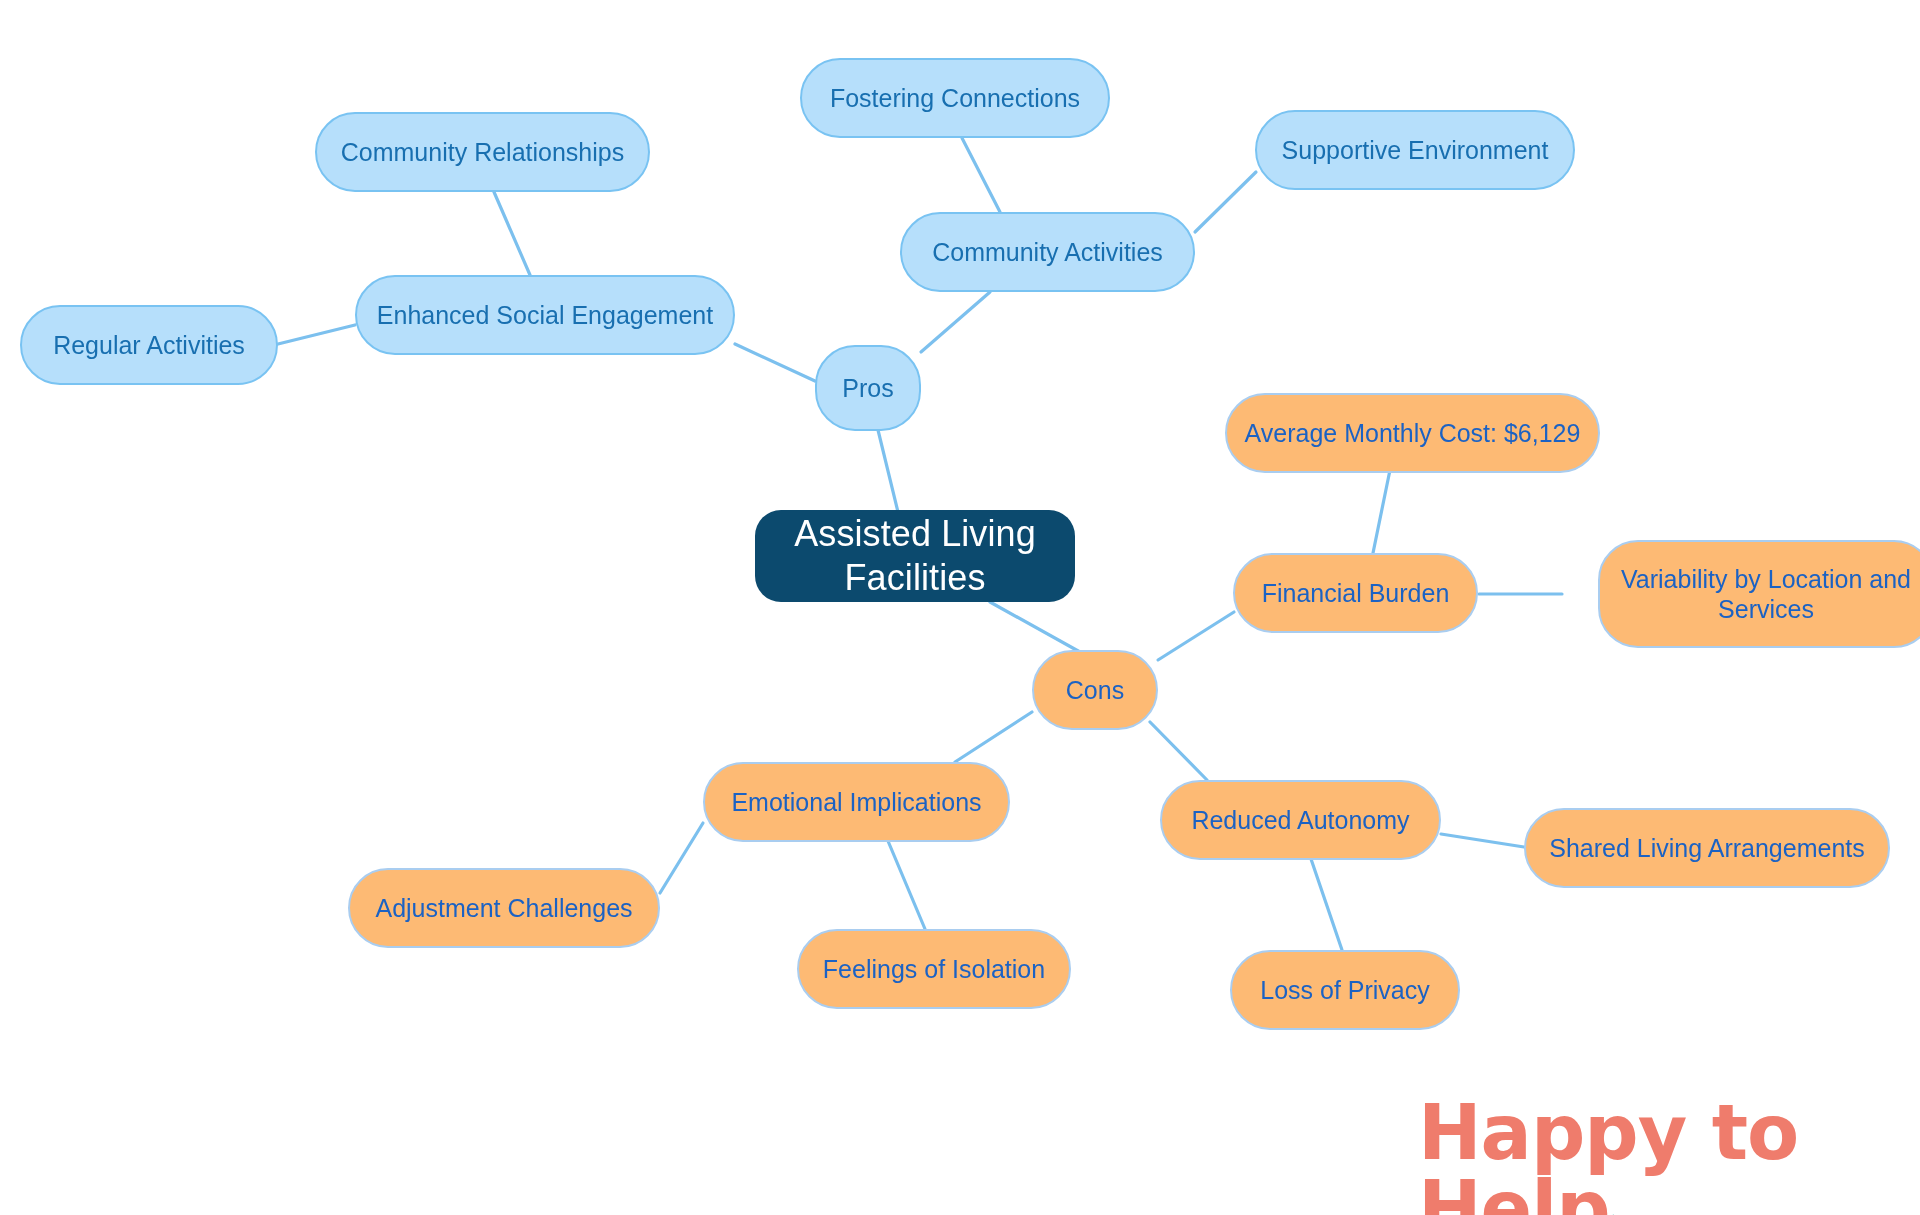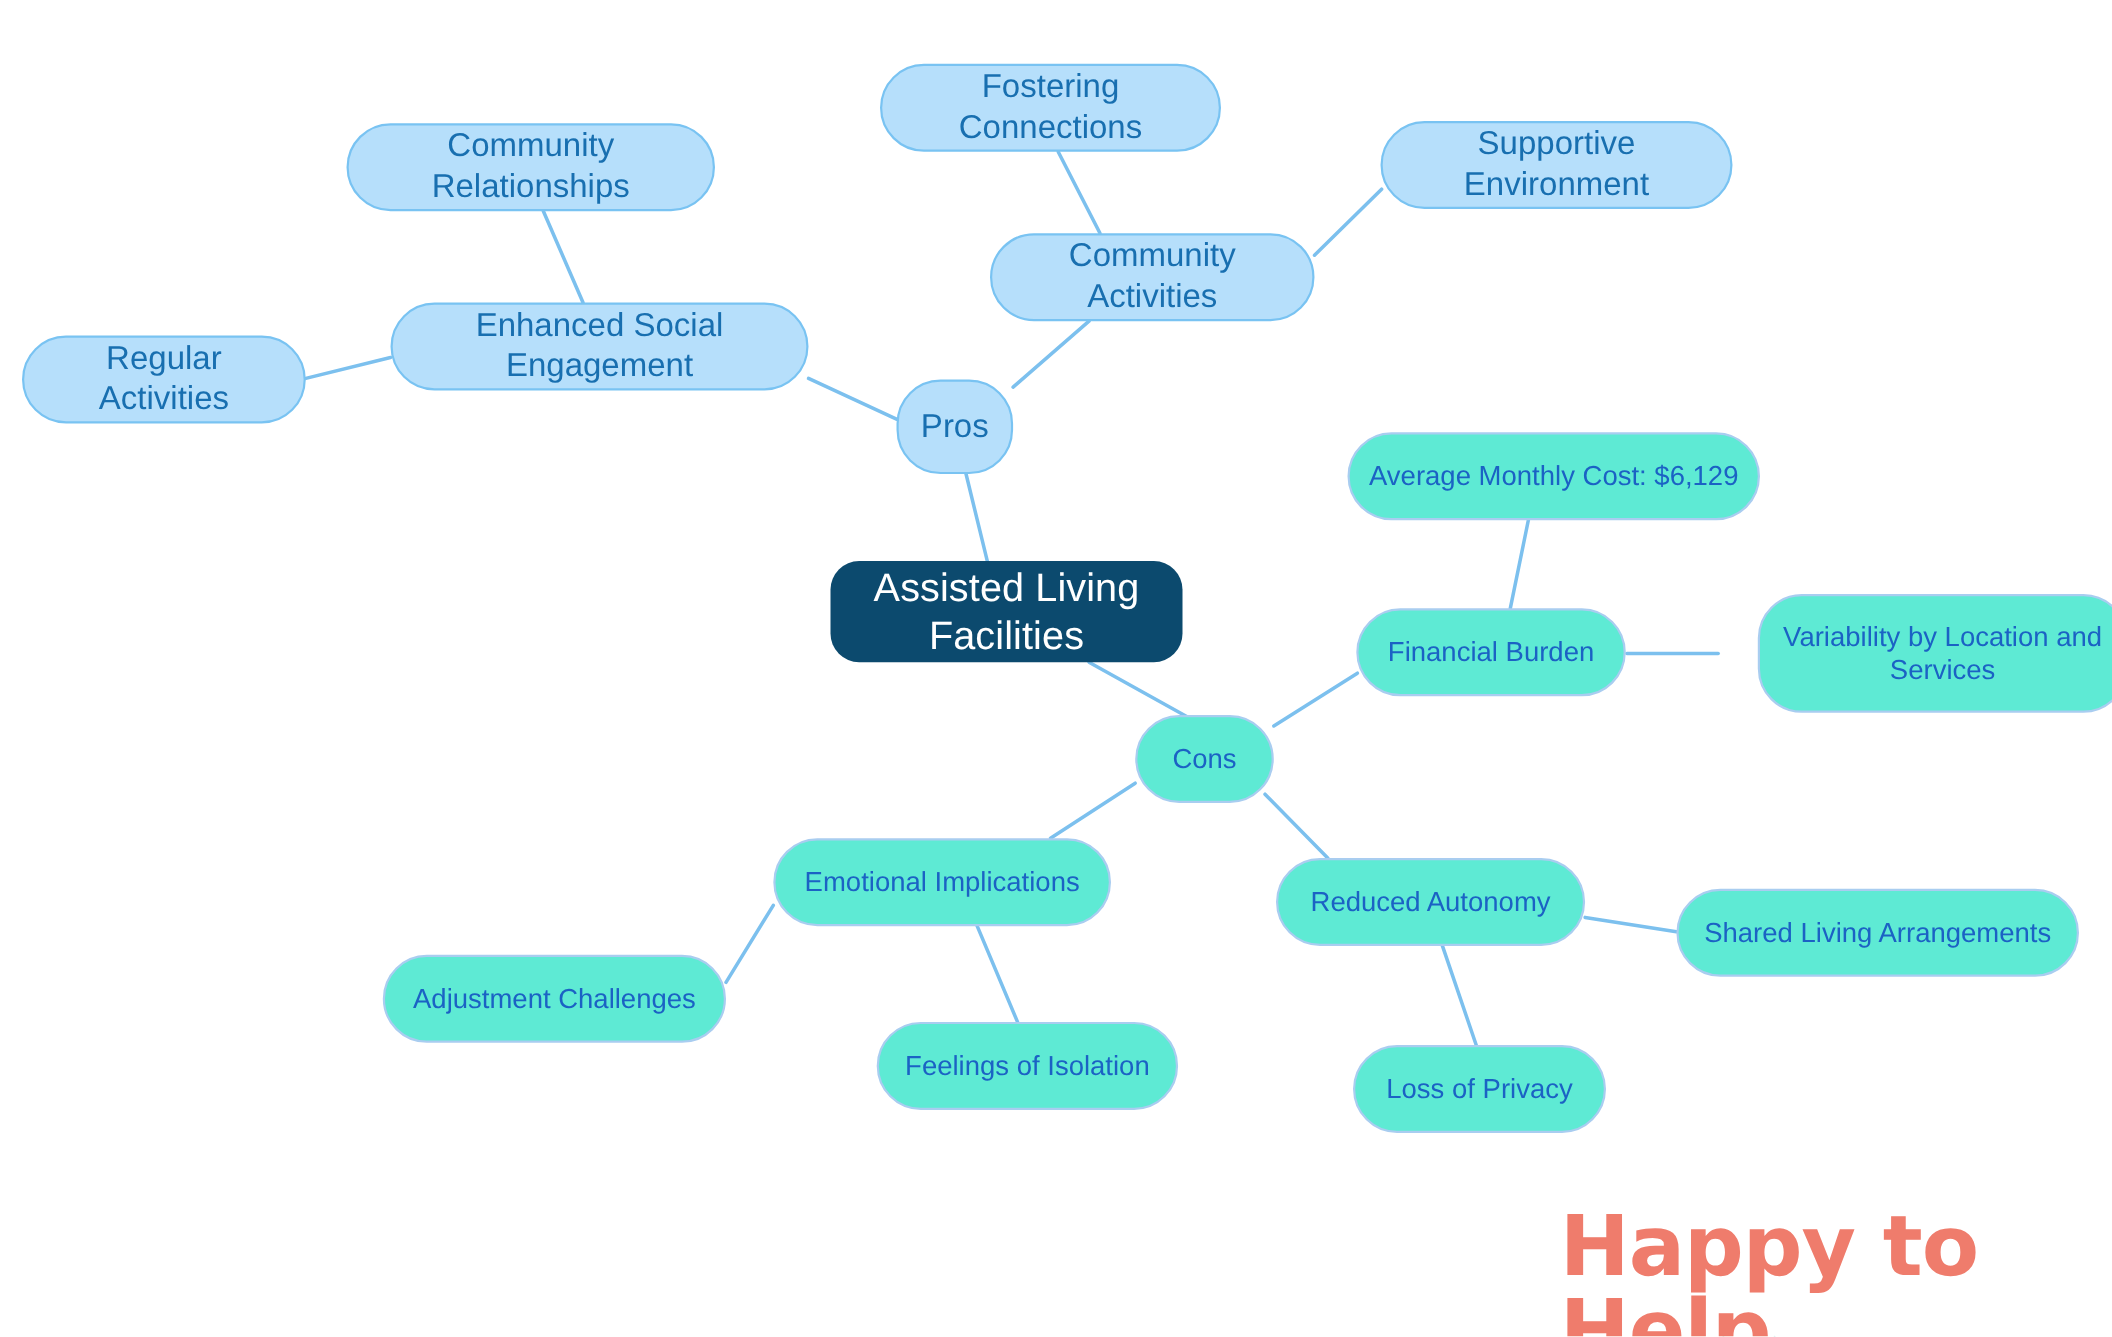--- a/index.html
+++ b/index.html
@@ -43,25 +43,25 @@
     color: #ffffff;
     border: none;
     font-size: 36px;
     border-radius: 26px;
     letter-spacing: 0.1px;
   }
   .node.pros-branch {
     background: #b6dffb;
     border: 2px solid #79c3f2;
     color: #186fb0;
-    font-size: 30px;
+    font-size: 25px;
     justify-content: center;
   }
   .node.cons-branch {
-    background: #5eead4;
+    background: #fdba74;
     border: 2px solid #a9cdf0;
     color: #1b62c4;
     font-size: 25px;
   }
   .logo {
     position: absolute;
     font-family: "DejaVu Sans", sans-serif;
   }
   .logo-main {
     font-size: 76px;

